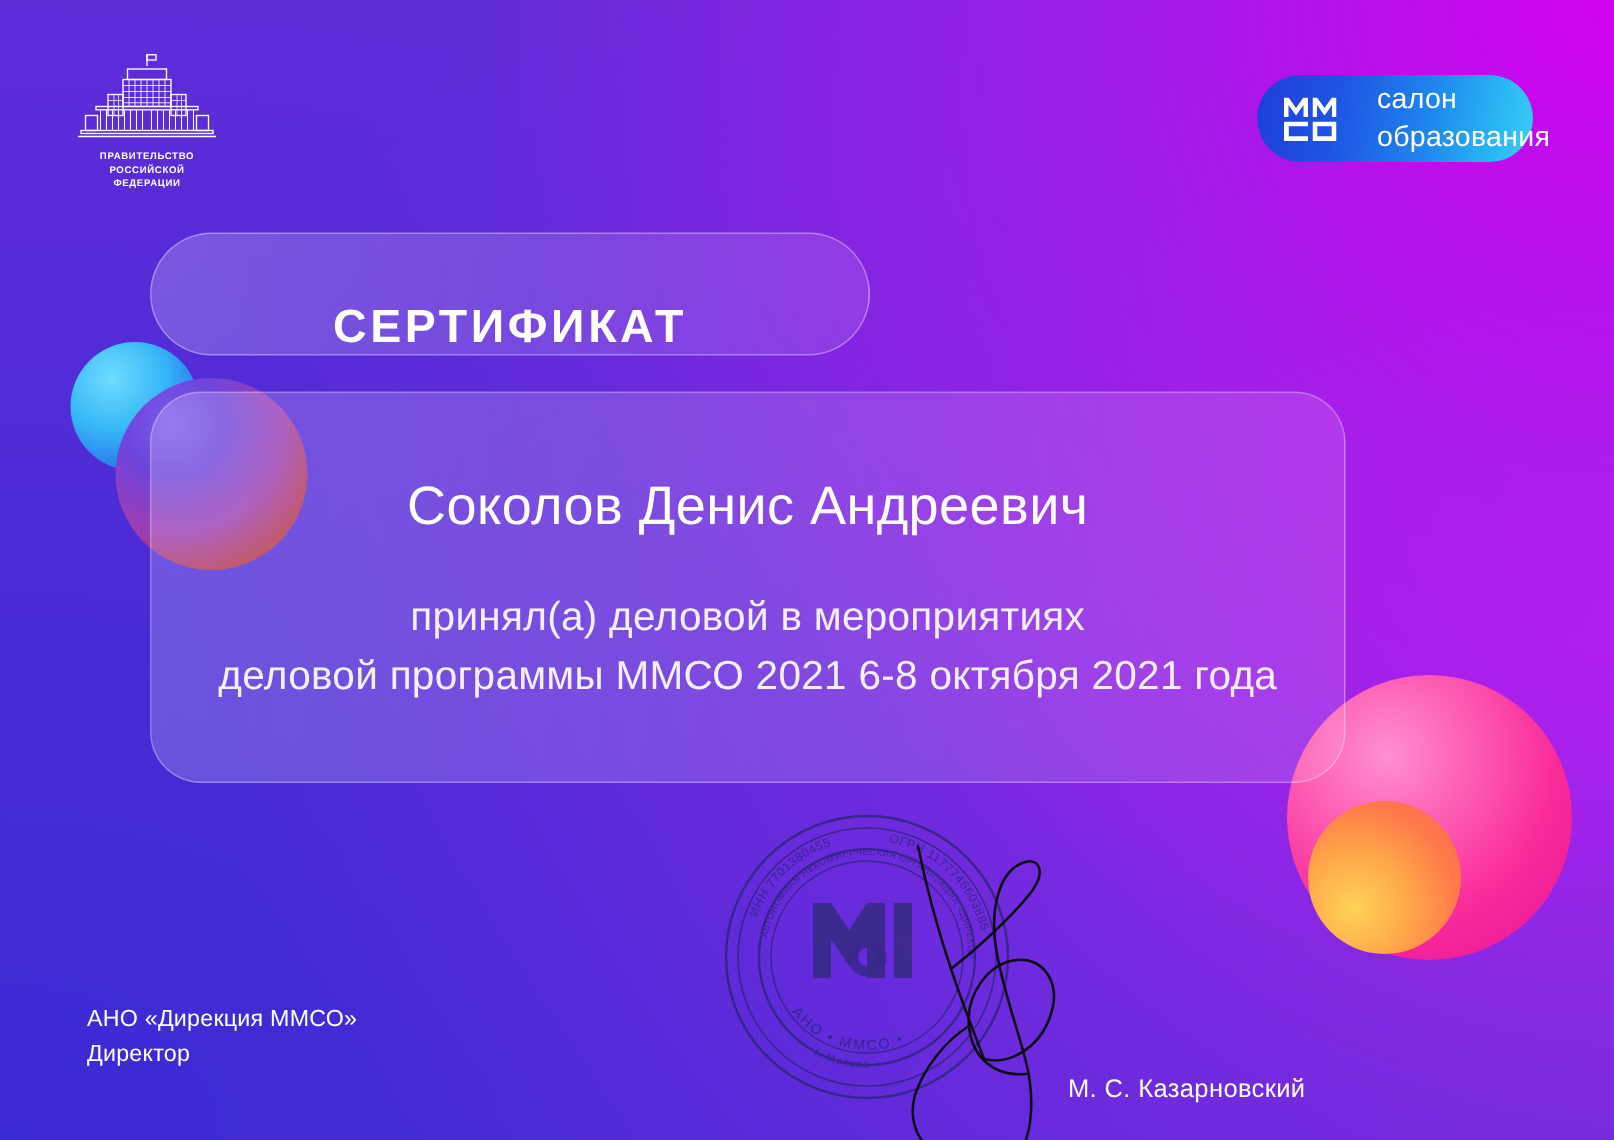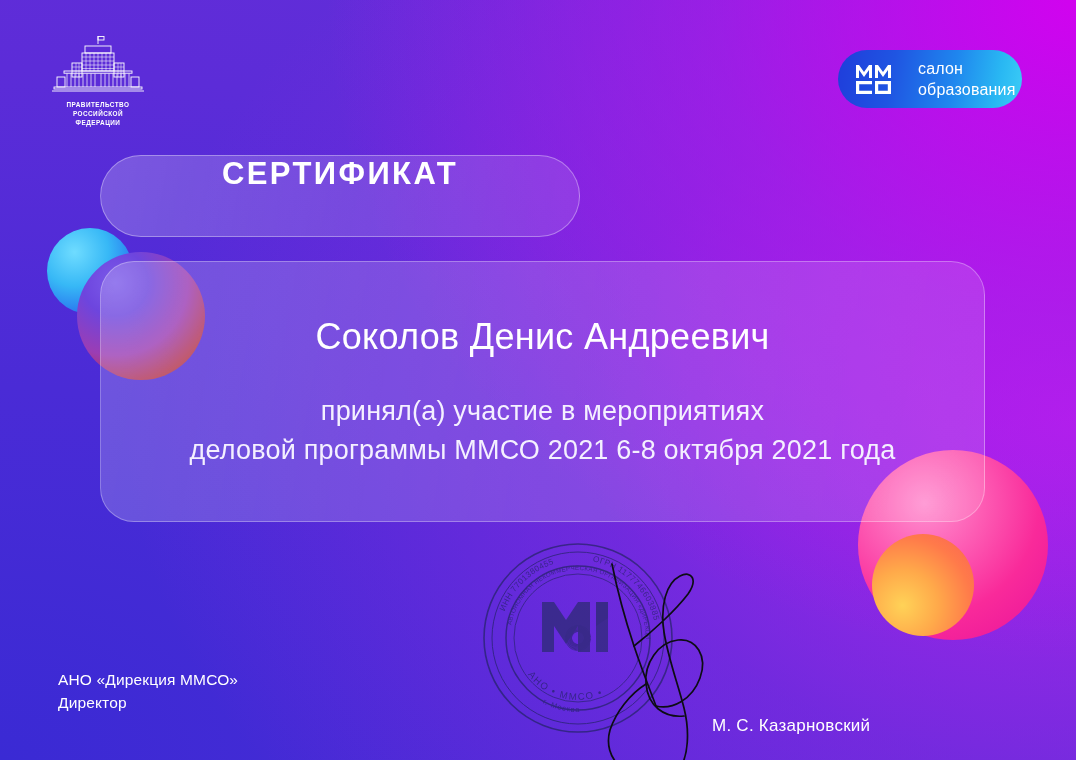--- a/index.html
+++ b/index.html
@@ -52,39 +52,39 @@
   
   .mmco-pill {
     position:absolute; right:54px; top:50px;
     width:184px; height:58px; border-radius:29px;
     background:linear-gradient(100deg,#1f3ddb 0%,#1f55e2 30%,#1f86ee 62%,#29b8f3 86%,#3ccdf6 100%);
     display:flex; align-items:center; padding:0 18px;
   }
   .mmco-mark { display:flex; flex-direction:column; gap:3px; }
   .mmco-row { display:flex; gap:3px; }
   .mmco-pill .divider { width:1px; height:32px; background:rgba(255,255,255,0.5); margin:0 13px 0 14px; }
-  .mmco-words { font-size:16px; line-height:1.34; color:#fff; letter-spacing:0.2px; }
+  .mmco-words { font-size:19px; line-height:1.34; color:#fff; letter-spacing:0.2px; }
 
   
   .title-card {
     position:absolute; left:100px; top:155px;
     width:480px; height:82px; border-radius:44px;
     background:linear-gradient(100deg, rgba(255,255,255,0.21) 0%, rgba(255,255,255,0.14) 55%, rgba(255,255,255,0.10) 100%);
     border:1.3px solid rgba(255,255,255,0.34);
-    display:flex; align-items:flex-start; justify-content:center;
+    display:flex; align-items:flex-end; justify-content:center;
   }
   .title-card .title-text {
     font-size:31px; font-weight:bold; color:#fff;
     letter-spacing:2.4px;
   }
 
   
   .main-card {
     position:absolute; left:100px; top:261px;
-    width:885px; height:261px; border-radius:34px;
+    width:797px; height:261px; border-radius:34px;
     background:linear-gradient(100deg, rgba(255,255,255,0.20) 0%, rgba(255,255,255,0.15) 50%, rgba(255,255,255,0.12) 100%);
     border:1.3px solid rgba(255,255,255,0.30);
     display:flex; flex-direction:column; align-items:center;
   }
   .recipient {
     margin-top:54px;
     font-size:36px; font-weight:300; color:#ffffff;
     letter-spacing:0.3px; white-space:nowrap;
   }
   .body-lines { margin-top:34px; text-align:center; }
@@ -218,21 +218,21 @@
     </span>
   </div>
 
   <div class="title-card">
     <span class="title-text">СЕРТИФИКАТ</span>
   </div>
 
   <div class="main-card">
     <div class="recipient">Соколов Денис Андреевич</div>
     <div class="body-lines">
-      <div class="body-line">принял(а) участие в мероприятиях</div>
+      <div class="body-line">принял(а) деловой в мероприятиях</div>
       <div class="body-line">деловой программы ММСО 2021 6-8 октября 2021 года</div>
     </div>
   </div>
 
   <div class="seal-wrap">
     <svg width="200" height="200" viewBox="0 0 200 200">
       <defs>
         <path id="arcTop" d="M100,100 m-78,0 a78,78 0 0,1 156,0" fill="none"></path>
         <path id="arcTop2" d="M100,100 m-68,0 a68,68 0 0,1 136,0" fill="none"></path>
         <path id="arcBot" d="M100,100 m-62,0 a62,62 0 0,0 124,0" fill="none"></path>

